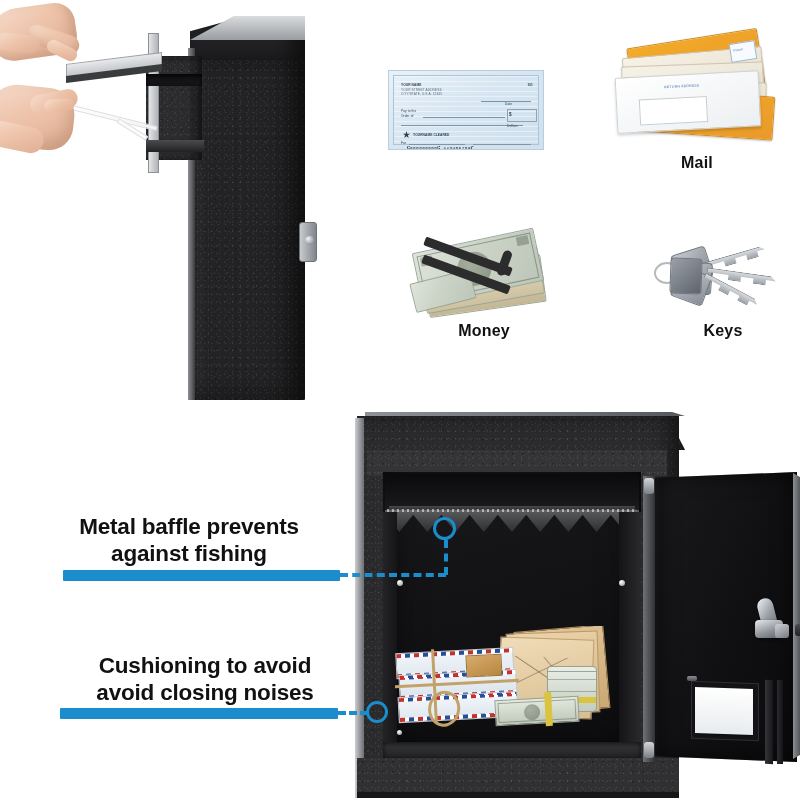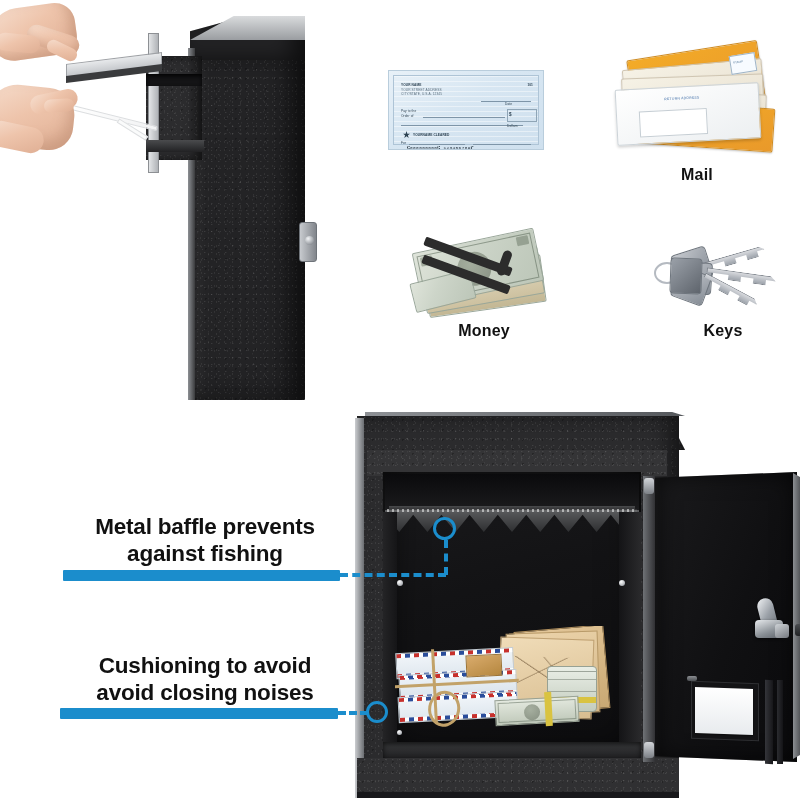--- a/index.html
+++ b/index.html
@@ -238,21 +238,21 @@
       <div class="ck-txt" style="left:24px;top:62px;">YOURNAME CLEARED</div>
 
       <div class="ck-txt" style="left:12px;top:70px;font-weight:normal;">For</div>
       <div class="ck-line" style="left:20px;top:73px;width:56px;"></div>
       <div class="ck-line" style="left:84px;top:73px;width:58px;"></div>
 
       <div class="ck-micr" style="left:18px;top:74px;">⑆000000000⑆ 123456789⑈</div>
     </div>
   </div>
 
-  <div class="abs" style="left:612px;top:40px;width:170px;height:145px;">
+  <div class="abs" style="left:612px;top:28px;width:170px;height:145px;">
 
     <div class="env env-manila" style="left:18px;top:10px;width:132px;height:58px;transform:rotate(-9deg);
                 border-radius:2px;box-shadow:0 1px 2px rgba(0,0,0,.25);"></div>
 
     <div class="env env-cream" style="left:12px;top:24px;width:140px;height:56px;transform:rotate(-5deg);
                 border-radius:2px;box-shadow:0 1px 2px rgba(0,0,0,.2);"></div>
     <div class="env env-cream" style="left:10px;top:36px;width:142px;height:54px;transform:rotate(-2deg);
                 border-radius:2px;box-shadow:0 1px 2px rgba(0,0,0,.2);"></div>
 
     <div class="env env-cream" style="left:10px;top:52px;width:144px;height:50px;transform:rotate(2deg);
@@ -511,21 +511,21 @@
                   background:linear-gradient(180deg,#8b8e92,#4c4f53);"></div>
 
       <div class="abs" style="left:122px;top:204px;width:8px;height:84px;
                   background:linear-gradient(90deg,#34353a,#17171a);transform:skewY(2deg);"></div>
       <div class="abs" style="left:134px;top:204px;width:6px;height:84px;
                   background:linear-gradient(90deg,#2b2c30,#141417);transform:skewY(2deg);"></div>
     </div>
   </div>
 
   <div>
-    <div class="callout-text" style="left:60px;top:514px;width:290px;">Metal baffle prevents
+    <div class="callout-text" style="left:44px;top:514px;width:290px;">Metal baffle prevents
 against fishing</div>
     <div class="callout-bar" style="left:63px;top:570px;width:277px;background:#1b8dcc;"></div>
 
     <div class="dash-h" style="left:340px;top:573px;width:106px;"></div>
     <div class="dash-v" style="left:444px;top:540px;height:35px;"></div>
     <div class="marker-ring" style="left:433px;top:517px;width:23px;height:23px;"></div>
   </div>
 
   <div>
     <div class="callout-text" style="left:60px;top:653px;width:290px;">Cushioning to avoid

